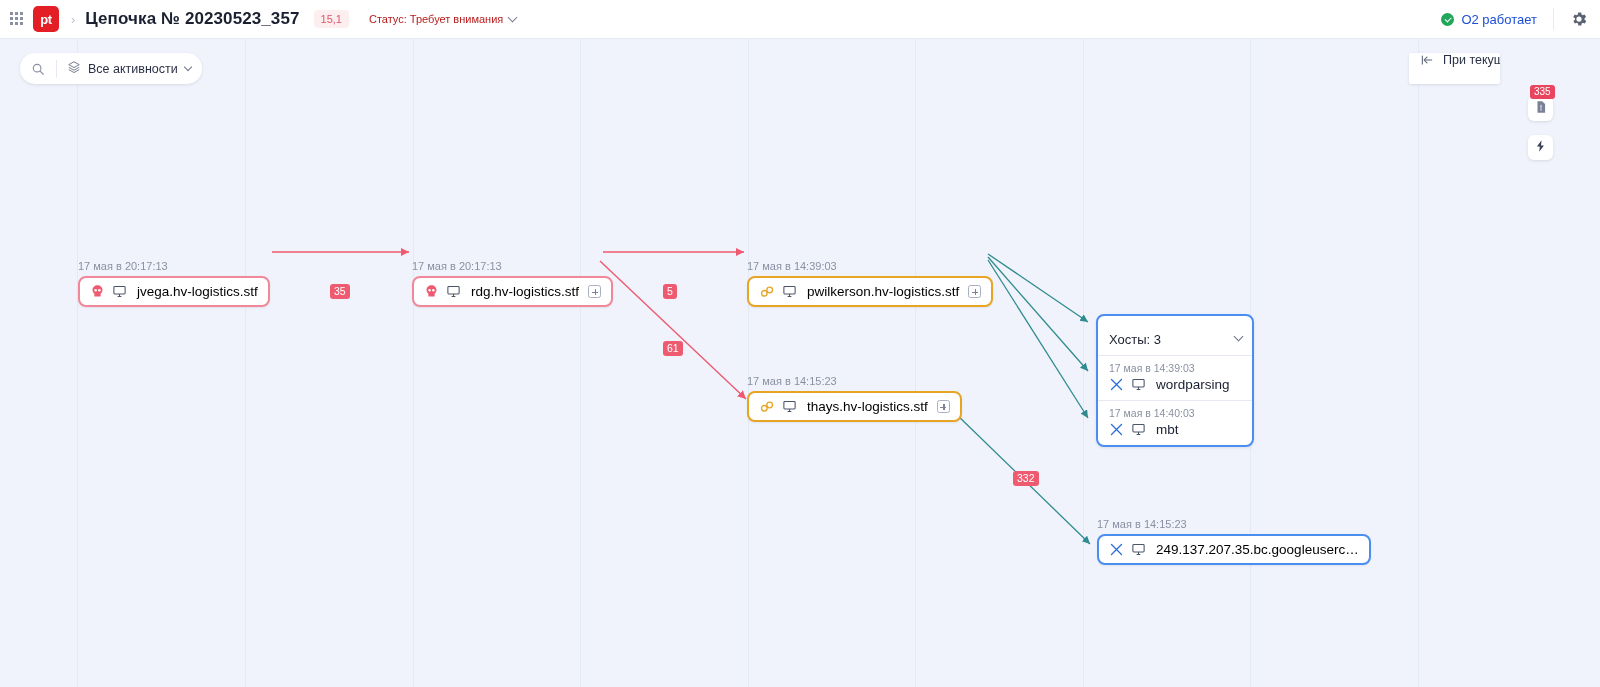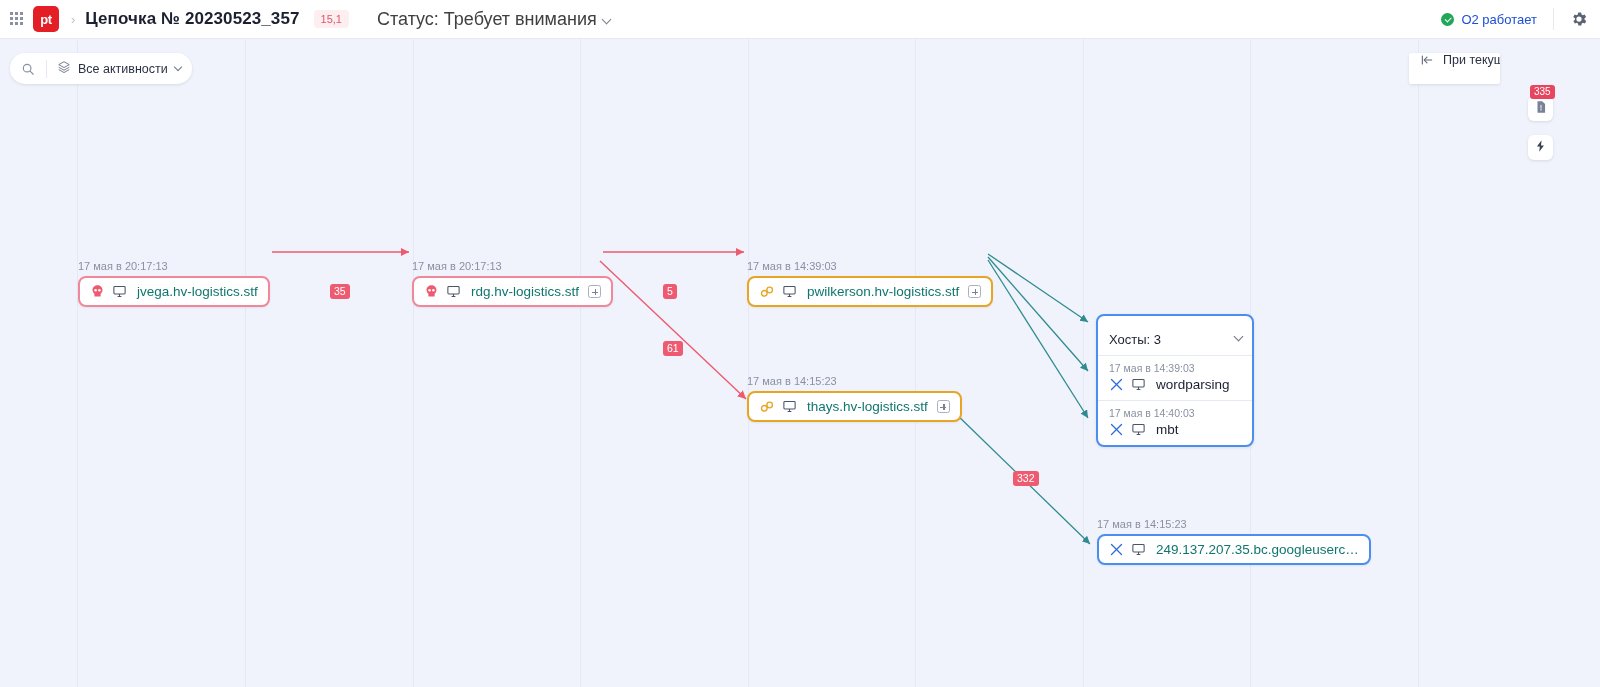--- a/index.html
+++ b/index.html
@@ -28,21 +28,21 @@
     color:#fff;font-weight:bold;font-size:13px;
     display:flex;align-items:center;justify-content:center;
     letter-spacing:-0.5px; cursor:pointer;
   }
   .bc-sep{ color:#b9bece; font-size:13px; margin:0 10px 0 12px;}
   .page-title{ font-size:17px; font-weight:bold; color:#1b2031; letter-spacing:.1px;}
   .count-badge{
     margin-left:14px; background:#fdeef0; color:#e2566b;
     font-size:11px; padding:2px 7px; border-radius:4px; line-height:14px;
   }
-  .status-text{ margin-left:28px; font-size:18px; color:#404040;}
+  .status-text{ margin-left:20px; font-size:11px; color:#b91c1c;}
   .chev{ display:inline-block; width:7px;height:7px;
     border-right:1.4px solid #7a8196; border-bottom:1.4px solid #7a8196;
     transform:rotate(45deg); position:relative; top:-2px; margin-left:6px;}
   .topbar-right{ margin-left:auto; display:flex; align-items:center; padding-right:12px;}
   .ok-dot{ width:13px;height:13px;border-radius:50%;background:#21a65a;
     display:flex;align-items:center;justify-content:center;margin-right:7px;}
   .ok-dot:after{ content:""; width:5px;height:2.5px;border-left:1.6px solid #fff;
     border-bottom:1.6px solid #fff; transform:rotate(-45deg); margin-top:-1px;}
   .ok-text{ font-size:13px;color:#1d4ed8;}
   .vdiv{ width:1px;height:22px;background:#e6e9f2;margin:0 16px;}
@@ -51,21 +51,21 @@
 
   
   .canvas{
     position:absolute; left:0; top:39px; width:1600px; height:648px;
     background:#f0f3fb; overflow:hidden;
   }
   .gridline{ position:absolute; top:0; width:1px; height:648px; background:#e4e9f6;}
 
   
   .toolpill{
-    position:absolute; left:10px; top:14px; height:31px;
+    position:absolute; left:20px; top:14px; height:31px;
     background:#fff; border-radius:15px; display:flex; align-items:center;
     box-shadow:0 1px 3px rgba(40,50,90,.12); z-index:30;
   }
   .tp-search{ width:36px;height:31px;display:flex;align-items:center;justify-content:center;cursor:pointer;}
   .tp-div{ width:1px;height:18px;background:#e6e9f2;}
   .tp-activities{ display:flex;align-items:center;padding:0 11px 0 10px;height:31px;cursor:pointer;}
   .tp-activities .lbl{ font-size:12.5px;color:#2b3145;margin-left:7px;}
   .tp-chev{ width:6px;height:6px;border-right:1.3px solid #6d748a;border-bottom:1.3px solid #6d748a;
     transform:rotate(45deg); margin-left:7px; position:relative; top:-2px;}
 
@@ -92,21 +92,21 @@
   .node{ position:absolute; z-index:20;}
   .node .ts{ font-size:11px; color:#8a90a2; margin-bottom:4px; white-space:nowrap;}
   .nbox{
     display:inline-flex; align-items:center; height:31px;
     background:#fff; border-radius:8px; padding:0 10px;
     box-shadow:0 1px 2px rgba(40,50,90,.08); white-space:nowrap;
   }
   .nbox.red{ border:2px solid #f1889a;}
   .nbox.orange{ border:2px solid #e8a423;}
   .nbox.blue{ border:2px solid #4a8ef0;}
-  .nbox .nlabel{ font-size:13.5px; color:#0f766e; margin-left:3px;}
+  .nbox .nlabel{ font-size:13.5px; color:#000000; margin-left:3px;}
   .ico{ display:inline-flex;align-items:center;justify-content:center;margin-right:7px;}
   .plusbox{
     width:13px;height:13px;border:1.2px solid #a9b0c2;border-radius:2.5px;
     margin-left:9px;position:relative;cursor:pointer;flex:none;
   }
   .plusbox:before,.plusbox:after{content:"";position:absolute;background:#7a8196;}
   .plusbox:before{left:2.5px;top:5.6px;width:6px;height:1.2px;}
   .plusbox:after{top:2.5px;left:5.6px;height:6px;width:1.2px;}
 
   

